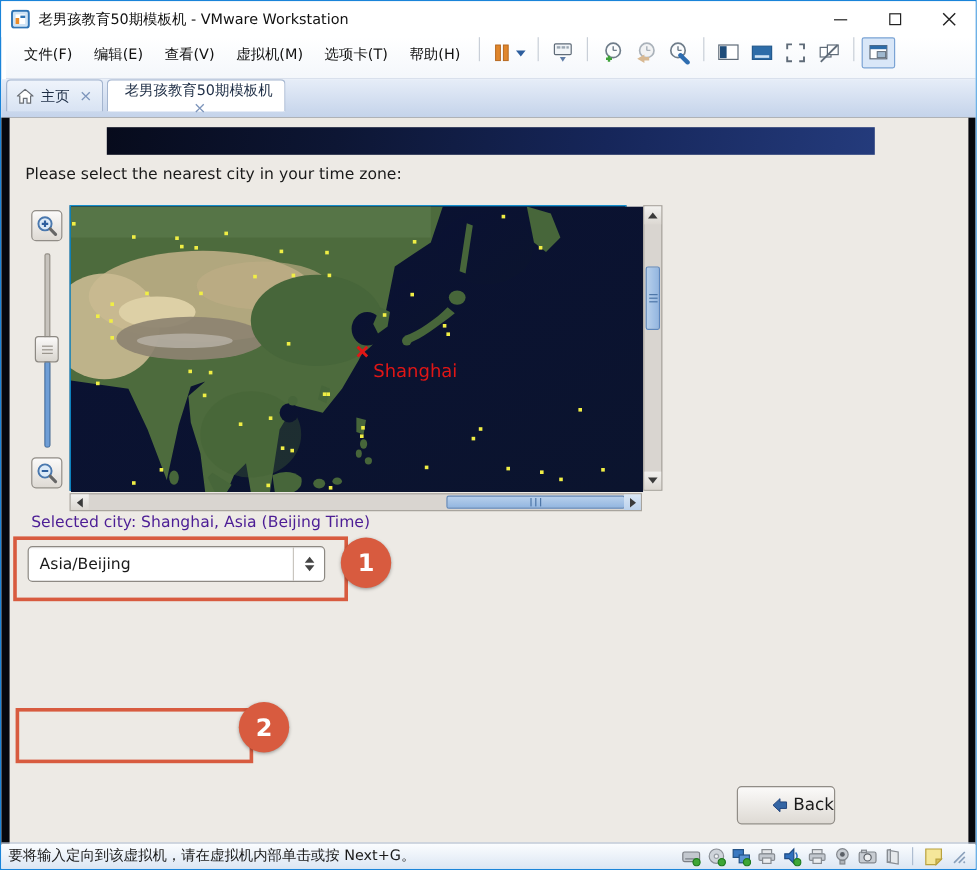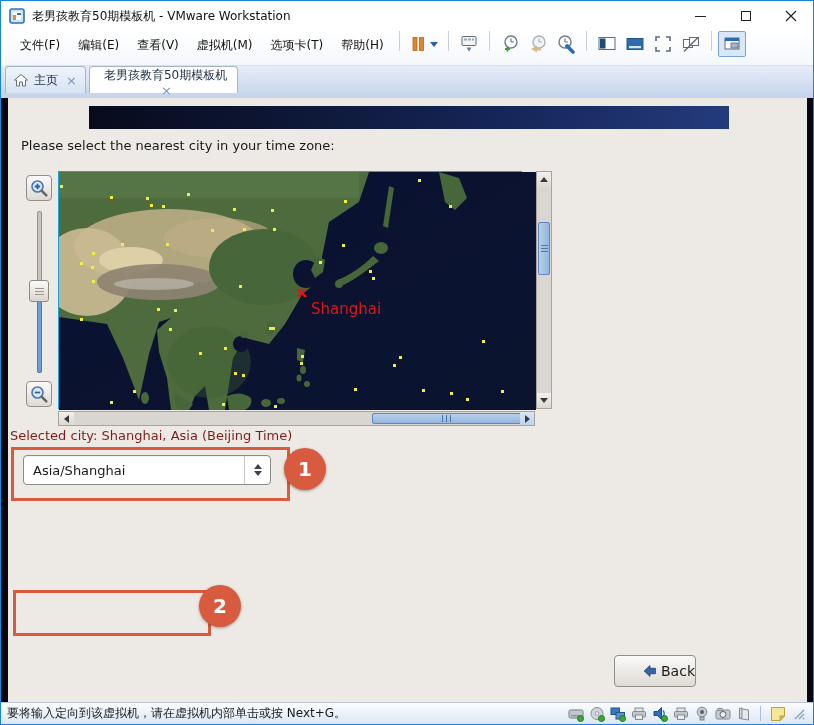--- a/index.html
+++ b/index.html
@@ -55,21 +55,21 @@
   .arr { width:0; height:0; }
   .arr.up { border-left:4px solid transparent; border-right:4px solid transparent; border-bottom:5px solid #3a3a3a; }
   .arr.down { border-left:4px solid transparent; border-right:4px solid transparent; border-top:5px solid #3a3a3a; }
   .arr.left { border-top:4px solid transparent; border-bottom:4px solid transparent; border-right:5px solid #3a3a3a; }
   .arr.right { border-top:4px solid transparent; border-bottom:4px solid transparent; border-left:5px solid #3a3a3a; }
   .vthumb { position:absolute; left:1px; top:50px; width:12px; height:53px; background:linear-gradient(90deg,#b7cfeb,#93b6e0); border:1px solid #5d87bd; border-radius:2px; display:flex; flex-direction:column; align-items:center; justify-content:center; gap:2px; }
   .vthumb i { width:7px; height:1px; background:#4d76a8; display:block; }
   .hthumb { position:absolute; left:313px; top:1px; width:149px; height:11px; background:linear-gradient(#b7cfeb,#93b6e0); border:1px solid #5d87bd; border-radius:2px; display:flex; align-items:center; justify-content:center; gap:3px; }
   .hthumb i { width:1px; height:7px; background:#4d76a8; display:block; }
 
-  .selcity { position:absolute; left:2px; top:330px; font-size:13px; color:#7f1d1d; }
+  .selcity { position:absolute; left:18px; top:330px; font-size:13px; color:#4c1d95; }
 
   .combo { position:absolute; left:15px; top:357px; width:248px; height:30px; background:#fff; border:1px solid #8d8983; border-radius:4px; display:flex; align-items:center; box-shadow:inset 0 1px 1px rgba(0,0,0,.06); }
   .combo .val { font-size:13px; color:#1a1a1a; padding-left:9px; flex:1; }
   .combo .spin { width:26px; height:100%; border-left:1px solid #c9c5bf; display:flex; flex-direction:column; align-items:center; justify-content:center; gap:2px; }
   .spin .arr.up { border-bottom-color:#444; } .spin .arr.down { border-top-color:#444; }
 
   .anno-rect { position:absolute; border:3px solid var(--accent,#d85b3f); }
   .rect1 { left:3px; top:349px; width:279px; height:54px; }
   .rect2 { left:5px; top:492px; width:198px; height:46px; }
   .anno-circle { position:absolute; width:42px; height:42px; border-radius:50%; background:var(--accent,#d85b3f); color:#fff; font-weight:bold; font-size:20px; display:flex; align-items:center; justify-content:center; box-shadow:0 1px 3px rgba(0,0,0,.35); }
@@ -376,21 +376,21 @@
             <i></i>
           </div>
         <div class="sb-arrow" style="right:0;top:0;width:14px;height:13px;background:linear-gradient(#d9e6f5,#bcd2ec);">
             <span class="arr right"></span>
           </div>
       </div>
 
       <div class="selcity">Selected city: Shanghai, Asia (Beijing Time)</div>
 
       <div class="combo">
-        <span class="val">Asia/Shanghai</span>
+        <span class="val">Asia/Beijing</span>
         <span class="spin">
             <span class="arr up"></span>
             <span class="arr down"></span>
           </span>
       </div>
       <div class="anno-rect rect1"></div>
       <div class="anno-circle c1">1</div>
 
       <div class="anno-rect rect2"></div>
       <div class="anno-circle c2">2</div>

